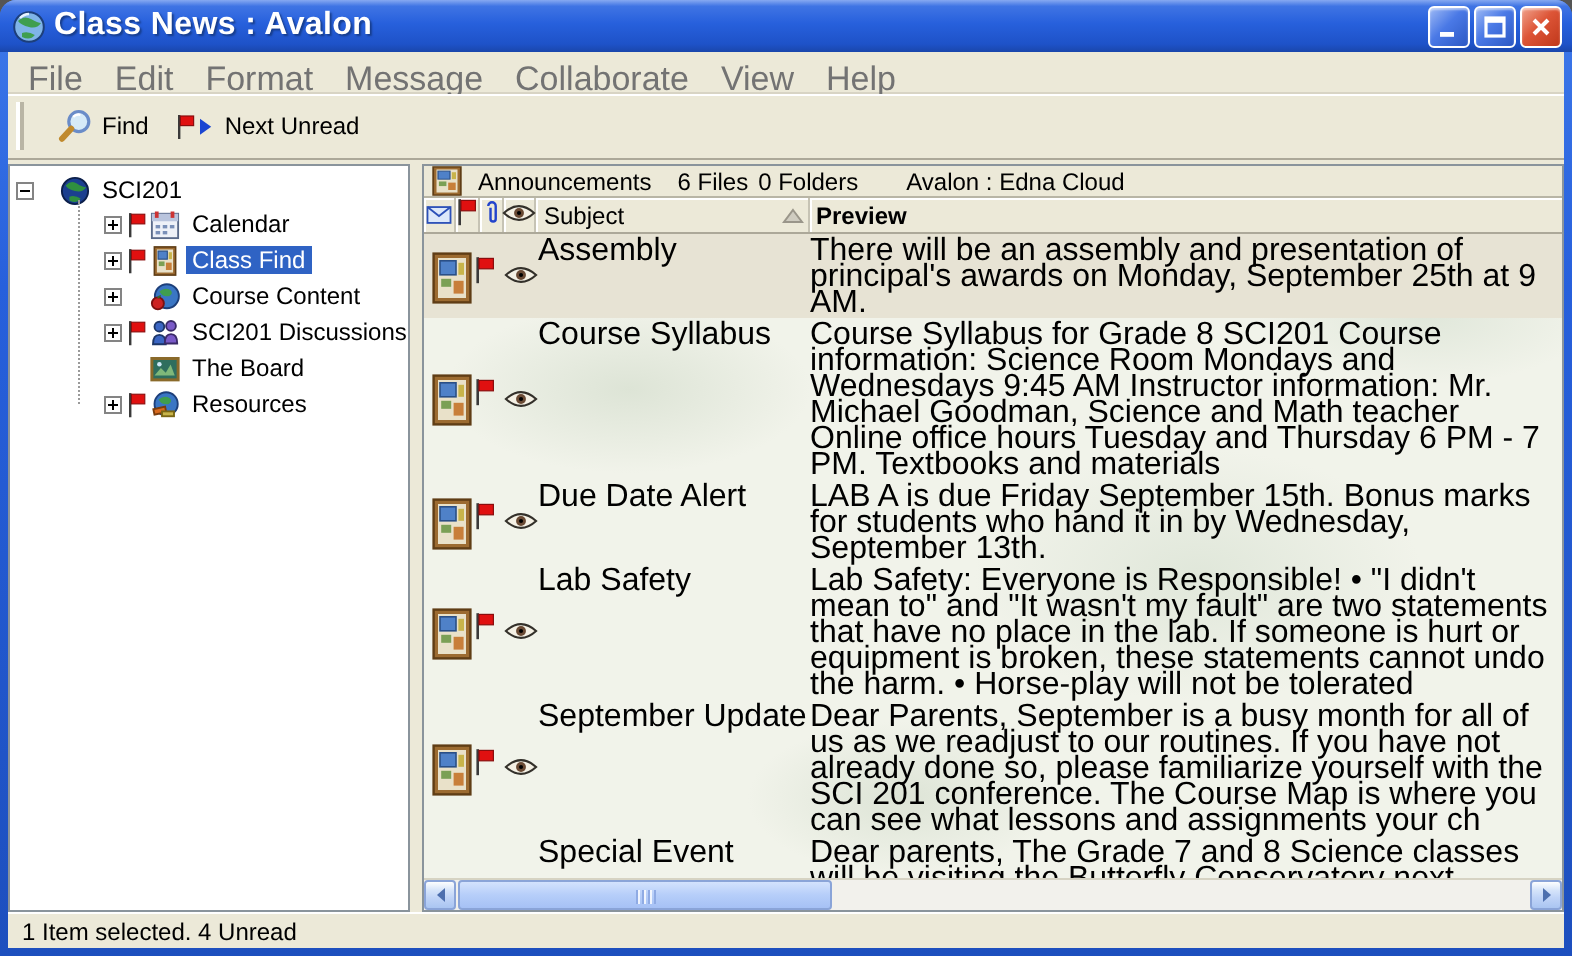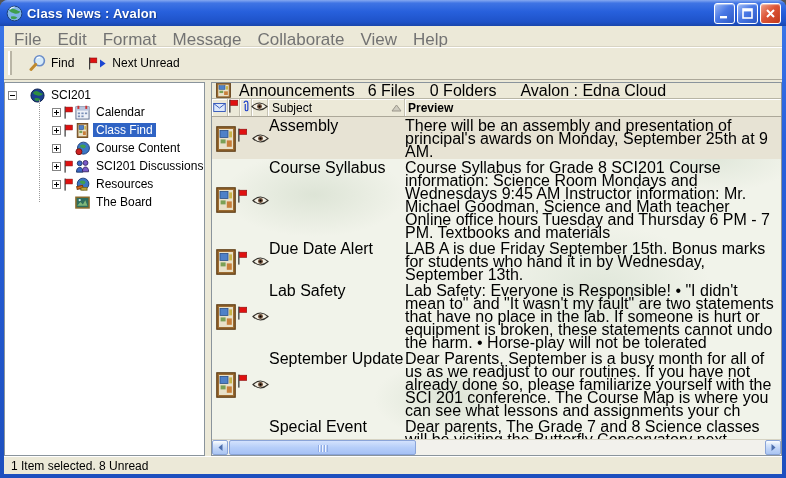--- a/index.html
+++ b/index.html
@@ -4,21 +4,21 @@
 <style>
   html,body{margin:0;padding:0;background:#555;}
   *{box-sizing:border-box;}
   body{width:786px;height:478px;overflow:hidden;font-family:"Liberation Sans",sans-serif;-webkit-font-smoothing:none;}
   .window{width:786px;height:478px;border-radius:8px 8px 0 0;
     background:linear-gradient(180deg,#3e79ea 0%,#2760dc 30%,#1d4fbe 100%);}
   
   .titlebar{height:26px;display:flex;align-items:center;padding:0 5px 0 6px;border-radius:8px 8px 0 0;
     background:linear-gradient(180deg,#86a9f1 0%,#3f74e4 12%,#2760dc 45%,#1e52c8 85%,#1a46ab 100%);}
   .titlebar .app-icon{width:17px;height:17px;margin-right:4px;flex:none;}
-  .title-text{color:#fff;font-size:13px;font-weight:bold;text-shadow:1px 1px 1px #173d8c;letter-spacing:.2px;}
+  .title-text{color:#fff;font-size:16px;font-weight:bold;text-shadow:1px 1px 1px #173d8c;letter-spacing:.2px;}
   .tb-btns{margin-left:auto;display:flex;gap:2px;}
   .tb-btn{width:21px;height:21px;border:1px solid #fff;border-radius:3px;display:flex;align-items:center;justify-content:center;
     background:linear-gradient(135deg,#9db9f5 0%,#4a79e6 45%,#2c58c4 100%);box-shadow:inset 0 1px 1px rgba(255,255,255,.5);}
   .tb-btn.close{background:linear-gradient(135deg,#f0a28c 0%,#dd5537 45%,#c0381b 100%);}
   .tb-btn svg{display:block;}
   
   .menubar{height:21px;background:#ece9d8;display:flex;align-items:stretch;padding-left:2px;border-bottom:1px solid #d8d4c4;}
   .menu-item{font-size:17px;color:#737373;padding:4px 8px 14px;cursor:default;}
   
   .toolbar{height:33px;background:#ece9d8;display:flex;align-items:center;padding-left:4px;
@@ -45,25 +45,25 @@
   .expander{width:9px;height:9px;flex:none;display:flex;}
   .tree-icon{width:16px;height:16px;flex:none;margin-right:2px;display:flex;align-items:center;}
   .tree-label{padding:0 3px;white-space:nowrap;line-height:14px;}
   .tree-label.sel{background:#2f63c4;color:#fff;}
   .tree-children{position:relative;}
   .tree-children::before{content:'';position:absolute;left:34px;top:-3px;bottom:9px;border-left:1px dotted #9a9a9a;}
   .tree-row{display:flex;align-items:center;height:18px;padding-left:47px;position:relative;}
   .tree-flag{width:11px;height:13px;flex:none;margin:0 1px 0 2px;display:flex;}
   
   .panelheader{height:16px;flex:none;display:flex;align-items:center;background:#ece9d8;
-    border-bottom:1px solid #b8b5a5;font-size:16px;padding-left:4px;white-space:nowrap;overflow:hidden;}
+    border-bottom:1px solid #b8b5a5;font-size:12px;padding-left:4px;white-space:nowrap;overflow:hidden;}
   .panelheader .ph-icon{width:15px;height:15px;flex:none;}
   .ph-title{margin-left:8px;}
   .ph-files{margin-left:13px;}
-  .ph-folders{margin-left:15px;}
+  .ph-folders{margin-left:5px;}
   .ph-context{margin-left:24px;}
   
   .colheader{height:18px;flex:none;display:flex;background:#ece9d8;border-bottom:1px solid #aca899;font-size:12px;align-items:stretch;}
   .hc{display:flex;align-items:center;justify-content:center;border-right:1px solid #c6c3b4;box-shadow:inset 1px 1px 0 #fff;}
   .hc-env{width:16px;}.hc-flag{width:12px;}.hc-clip{width:12px;}.hc-eye{width:16px;}
   .hc-subject{width:137px;justify-content:flex-start;padding-left:4px;}
   .hc-subject .sort{margin-left:auto;margin-right:2px;display:flex;}
   .hc-preview{flex:1;justify-content:flex-start;padding-left:3px;border-right:none;font-weight:bold;}
   
   .list{flex:1;overflow:hidden;font-size:16px;line-height:13px;color:#000;}
@@ -285,20 +285,44 @@
                     <circle cx="5" cy="4.6" r="2.6" fill="#3b66c4" stroke="#1d3668"></circle>
                     <path d="M1.6 14 q0 -5 3.4 -5 q3.4 0 3.4 5 z" fill="#3b66c4" stroke="#1d3668"></path>
                     <circle cx="11.2" cy="4.2" r="2.6" fill="#7a5ac8" stroke="#3a2a68"></circle>
                     <path d="M7.9 13.6 q0 -5 3.3 -5 q3.3 0 3.3 5 z" fill="#7a5ac8" stroke="#3a2a68"></path>
                   </svg>
                 </span>
     <span class="tree-label">SCI201 Discussions</span>
   </div>
 
   <div class="tree-row">
+    <span class="expander" style="visibility: hidden;">
+                  <svg width="9" height="9" viewBox="0 0 9 9">
+                    <rect x="0.5" y="0.5" width="8" height="8" fill="#fff" stroke="#848484"></rect>
+                    <line x1="2" y1="4.5" x2="7" y2="4.5" stroke="#000"></line>
+                    <line x1="4.5" y1="2" x2="4.5" y2="7" stroke="#000"></line>
+                  </svg>
+                </span>
+    <span class="tree-flag" style="visibility: hidden;">
+                  <svg width="100%" height="100%" viewBox="0 0 11 14">
+                    <rect x="1.2" y="0.6" width="1.3" height="13" fill="#3a3a3a"></rect>
+                    <rect x="2.5" y="1.2" width="7.2" height="5.2" fill="#e01010" stroke="#8a0d0d" stroke-width="0.6"></rect>
+                  </svg>
+                </span>
+    <span class="tree-icon">
+                  <svg width="15" height="15" viewBox="0 0 16 16">
+                    <rect x="1" y="2.4" width="14" height="11.4" fill="#2e6e5e" stroke="#8a6a2a" stroke-width="1.6"></rect>
+                    <path d="M2.4 11.4 l3.4 -4 2.6 2.6 2.6 -4.4 2.2 5.8 z" fill="#7fb87a"></path>
+                    <circle cx="5" cy="5.4" r="1.2" fill="#cfe8f8"></circle>
+                  </svg>
+                </span>
+    <span class="tree-label">The Board</span>
+  </div>
+
+  <div class="tree-row">
     <span class="expander">
                   <svg width="9" height="9" viewBox="0 0 9 9">
                     <rect x="0.5" y="0.5" width="8" height="8" fill="#fff" stroke="#848484"></rect>
                     <line x1="2" y1="4.5" x2="7" y2="4.5" stroke="#000"></line>
                     <line x1="4.5" y1="2" x2="4.5" y2="7" stroke="#000"></line>
                   </svg>
                 </span>
     <span class="tree-flag">
                   <svg width="100%" height="100%" viewBox="0 0 11 14">
                     <rect x="1.2" y="0.6" width="1.3" height="13" fill="#3a3a3a"></rect>
@@ -307,44 +331,20 @@
                 </span>
     <span class="tree-icon">
                   <svg width="15" height="15" viewBox="0 0 16 16">
                     <circle cx="8.6" cy="7.4" r="6.2" fill="#3a76c4" stroke="#1d3f7a"></circle>
                     <path d="M4.6 5 q3 -2.4 6 -0.6 q1.6 1.6 -0.6 3 q-3.4 1 -5.4 -2.4z" fill="#3f9e4f"></path>
                     <rect x="2" y="9.6" width="6.4" height="3" fill="#d86a1e" stroke="#7a3c0c" transform="rotate(-12 5 11)"></rect>
                     <rect x="6.4" y="11.4" width="6.4" height="2.6" fill="#c8b44a" stroke="#7a6614"></rect>
                   </svg>
                 </span>
     <span class="tree-label">Resources</span>
-  </div>
-
-  <div class="tree-row">
-    <span class="expander" style="visibility: hidden;">
-                  <svg width="9" height="9" viewBox="0 0 9 9">
-                    <rect x="0.5" y="0.5" width="8" height="8" fill="#fff" stroke="#848484"></rect>
-                    <line x1="2" y1="4.5" x2="7" y2="4.5" stroke="#000"></line>
-                    <line x1="4.5" y1="2" x2="4.5" y2="7" stroke="#000"></line>
-                  </svg>
-                </span>
-    <span class="tree-flag" style="visibility: hidden;">
-                  <svg width="100%" height="100%" viewBox="0 0 11 14">
-                    <rect x="1.2" y="0.6" width="1.3" height="13" fill="#3a3a3a"></rect>
-                    <rect x="2.5" y="1.2" width="7.2" height="5.2" fill="#e01010" stroke="#8a0d0d" stroke-width="0.6"></rect>
-                  </svg>
-                </span>
-    <span class="tree-icon">
-                  <svg width="15" height="15" viewBox="0 0 16 16">
-                    <rect x="1" y="2.4" width="14" height="11.4" fill="#2e6e5e" stroke="#8a6a2a" stroke-width="1.6"></rect>
-                    <path d="M2.4 11.4 l3.4 -4 2.6 2.6 2.6 -4.4 2.2 5.8 z" fill="#7fb87a"></path>
-                    <circle cx="5" cy="5.4" r="1.2" fill="#cfe8f8"></circle>
-                  </svg>
-                </span>
-    <span class="tree-label">The Board</span>
   </div>
 </div>
         </div>
       </div>
 
       <div class="splitter"></div>
 
       <div class="rightpanel">
         <div class="panelheader">
           <span class="ph-icon"><svg width="100%" height="100%" viewBox="0 0 20 26" preserveAspectRatio="none">
@@ -591,16 +591,16 @@
           <span class="sb-btn right">
               <svg width="9" height="9">
                 <path d="M2.5 1 L6.5 4.5 L2.5 8 Z" fill="#4d6fae"></path>
               </svg>
             </span>
         </div>
       </div>
     </div>
 
     <div class="statusbar">
-      <span>1 Item selected. 8 Unread</span>
+      <span>1 Item selected. 4 Unread</span>
     </div>
   </div>
 </div>
 
 </body></html>

